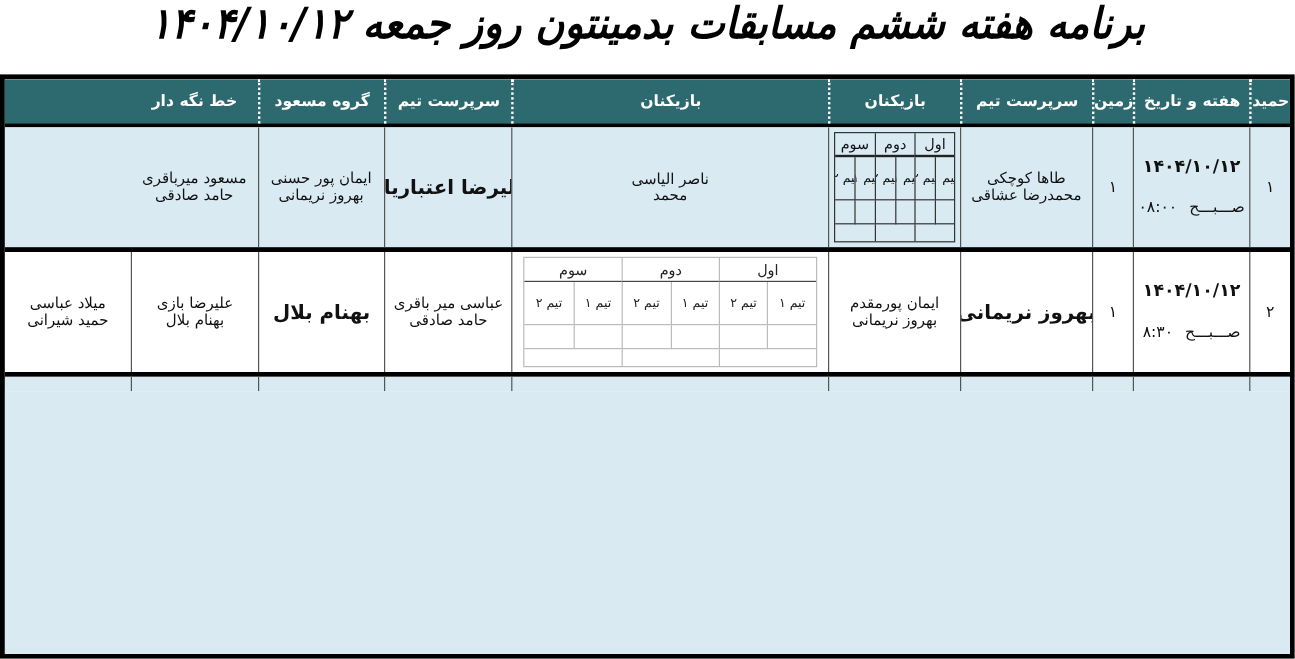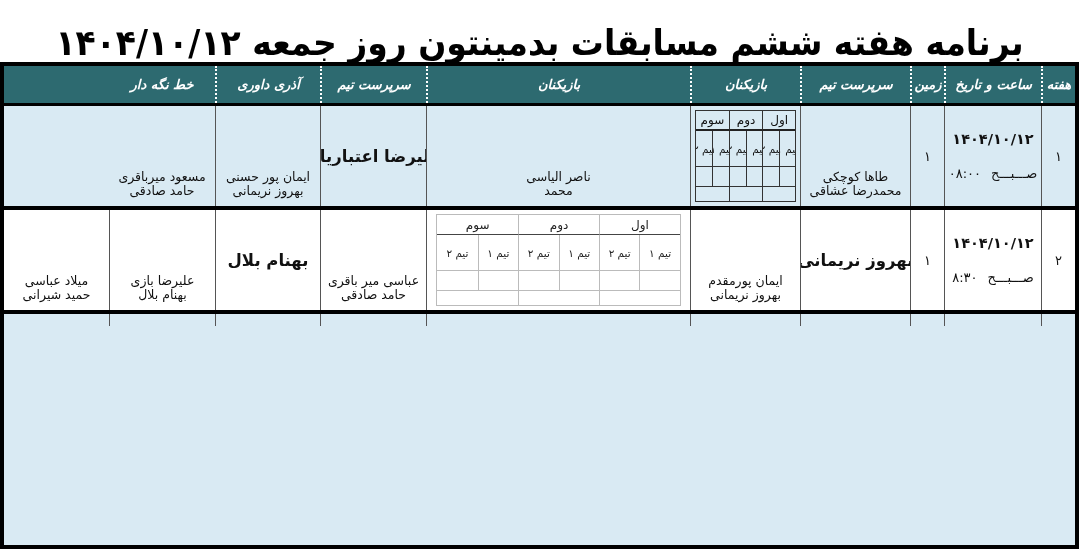--- a/index.html
+++ b/index.html
@@ -7,21 +7,21 @@
   body {
     width:1079px; height:549px; overflow:hidden;
     font-family:"DejaVu Sans", sans-serif;
     direction:rtl;
     position:relative;
   }
   .page { width:1079px; height:549px; position:relative; background:#fff; }
 
   
   .title-bar {
-    height:62px; display:flex; align-items:flex-end; justify-content:center;
+    height:62px; display:flex; align-items:flex-start; justify-content:center;font-style:italic;
   }
   .title-text {
     font-size:33px; font-weight:bold; color:#000; letter-spacing:-1px;
     transform:scaleY(1.08);
     white-space:nowrap;
   }
 
   
   .tbl {
     position:absolute; top:62px; left:0; right:0; bottom:0;
@@ -38,21 +38,21 @@
   
   .header-row {
     height:40px; flex:none;
     background:#2d6a70;
     border-bottom:3px solid #000;
   }
   .hcell {
     color:#fff; font-weight:bold; font-size:13px;
     display:flex; align-items:center; justify-content:center;
     border-left:2px dotted #ffffff;
-    white-space:nowrap; overflow:hidden;font-style:italic;
+    white-space:nowrap; overflow:hidden;
   }
   .hcell:last-child { border-left:none; }
 
   
   #table-body { flex:1; display:flex; flex-direction:column; overflow:hidden; }
   .trow {
     height:104px; flex:none;
     border-bottom:4px solid #000;
   }
   #table-body .trow:nth-child(odd) { background:#d9eaf3; }
@@ -64,21 +64,21 @@
     display:flex; flex-direction:column; align-items:center; justify-content:center;
     overflow:hidden; color:#111;
   }
   .cell:last-child { border-left:none; }
 
   .c-num { font-size:13px; }
   .c-date { justify-content:space-around; padding:16px 2px; }
   .date-b { font-weight:bold; font-size:14.5px; white-space:nowrap; }
   .time-line { display:flex; direction:rtl; gap:10px; font-size:13px; white-space:nowrap; }
   .c-sup { font-weight:bold; font-size:16.5px; white-space:nowrap; }
-  .c-names { justify-content:flex-end; padding:8px 18px; font-size:12.5px; }
+  .c-names { justify-content:center; padding:8px 18px; font-size:12.5px; }
   .c-names > div { white-space:nowrap; line-height:1.1; min-height:14px; }
 
   
   .c-result { justify-content:center; }
   .setgrid {
     display:grid; direction:rtl;
     grid-template-columns:repeat(6,1fr);
     width:93%;
   }
   .setgrid > div {
@@ -107,28 +107,28 @@
 
 <div class="page">
 
   <div class="title-bar">
     <div class="title-text">برنامه هفته ششم مسابقات بدمینتون روز جمعه ۱۴۰۴/۱۰/۱۲</div>
   </div>
 
   <div class="tbl">
 
     <div class="header-row grid-cols">
-      <div class="hcell">هفته</div>
-      <div class="hcell">ساعت و تاریخ</div>
+      <div class="hcell">حمید</div>
+      <div class="hcell">هفته و تاریخ</div>
       <div class="hcell">زمین</div>
       <div class="hcell">سرپرست تیم</div>
       <div class="hcell">بازیکنان</div>
       <div class="hcell">بازیکنان</div>
       <div class="hcell">سرپرست تیم</div>
-      <div class="hcell">آذری داوری</div>
+      <div class="hcell">گروه مسعود</div>
       <div class="hcell">خط نگه دار</div>
     </div>
 
     <div id="table-body">
   <div class="trow grid-cols">
     <div class="cell c-num">۱</div>
     <div class="cell c-date">
       <div class="date-b">۱۴۰۴/۱۰/۱۲</div>
       <div class="time-line">
         <span>صـــبـــح</span>

